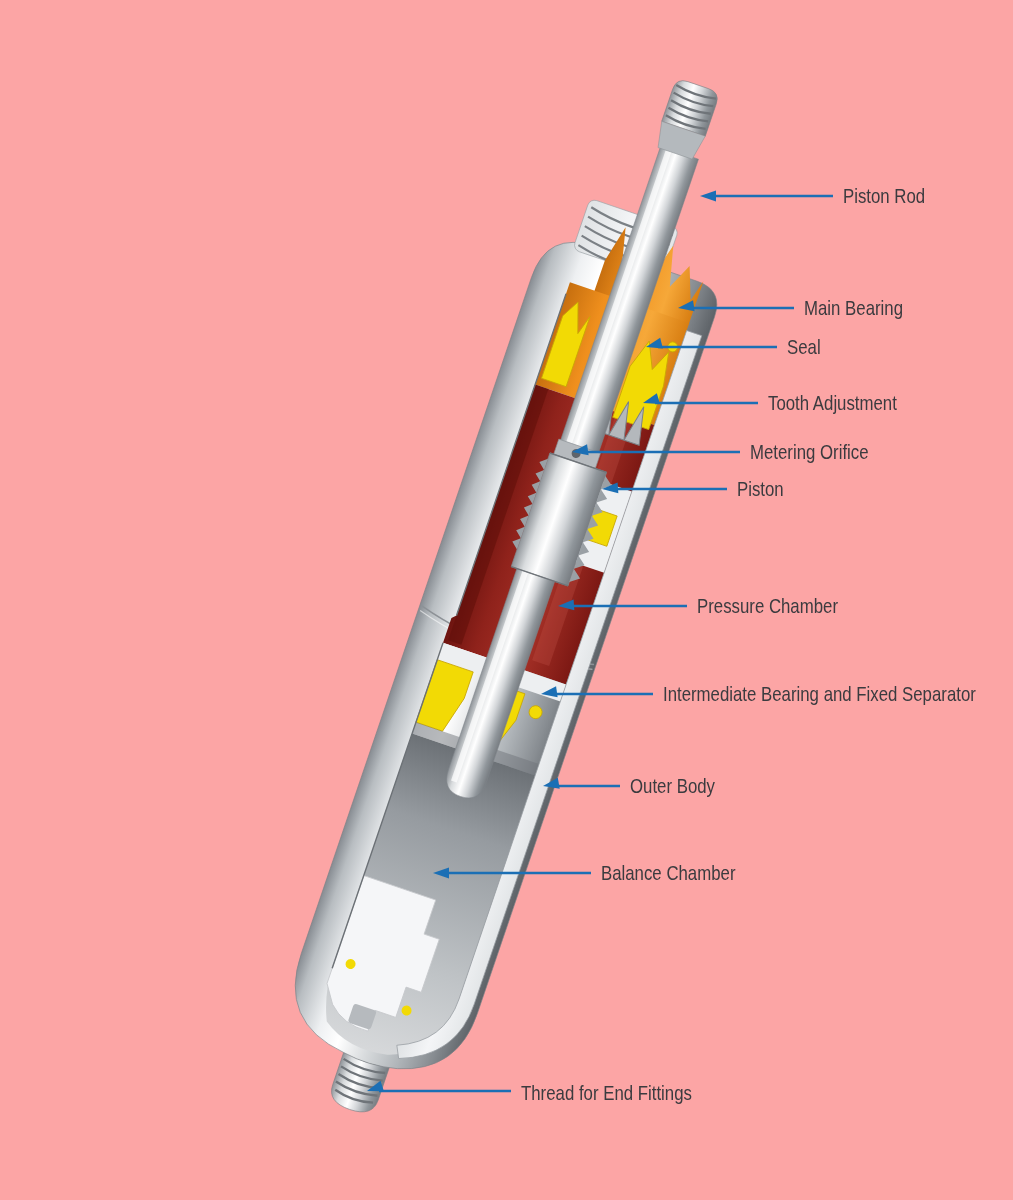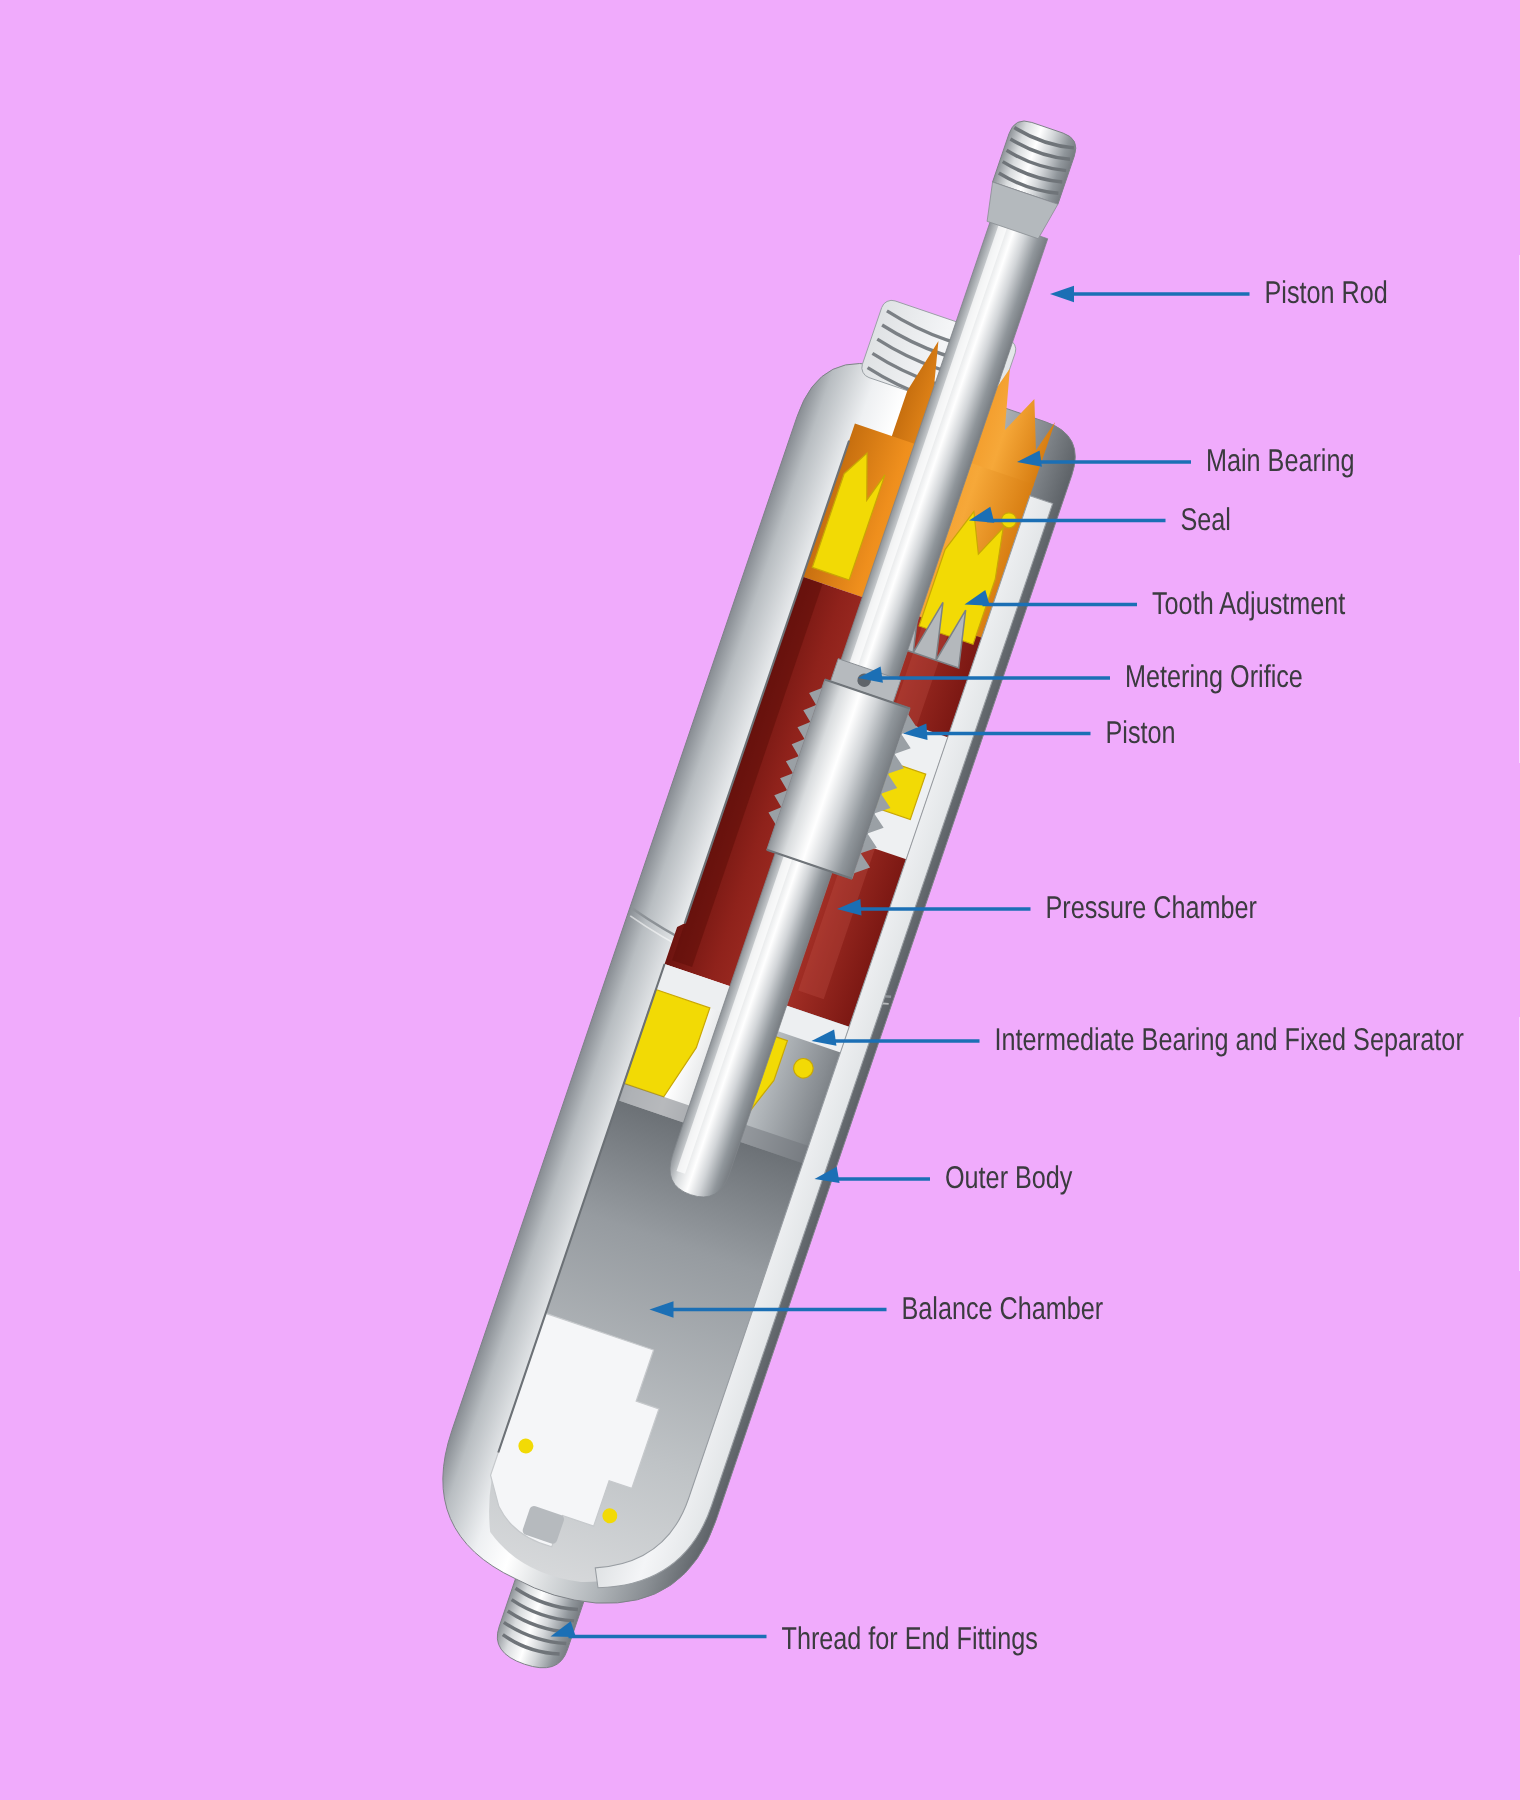--- a/index.html
+++ b/index.html
@@ -1,19 +1,19 @@
 <!DOCTYPE html>
 <html><head>
 <meta charset="utf-8">
 <style>
   html,body{margin:0;padding:0;background:#ffffff;}
   #stage{
     position:relative;
     width:1013px;height:1200px;
-    background:#f0abfc;
+    background:#fca5a5;
     overflow:hidden;
     font-family:"Liberation Sans","DejaVu Sans",sans-serif;
   }
   #artwork{position:absolute;left:0;top:0;}
   .callouts line{stroke-width:2.4;fill:none;}
   .callouts path{stroke:none;}
   .callout-label{
     position:absolute;
     font-size:21px;
     line-height:26px;

